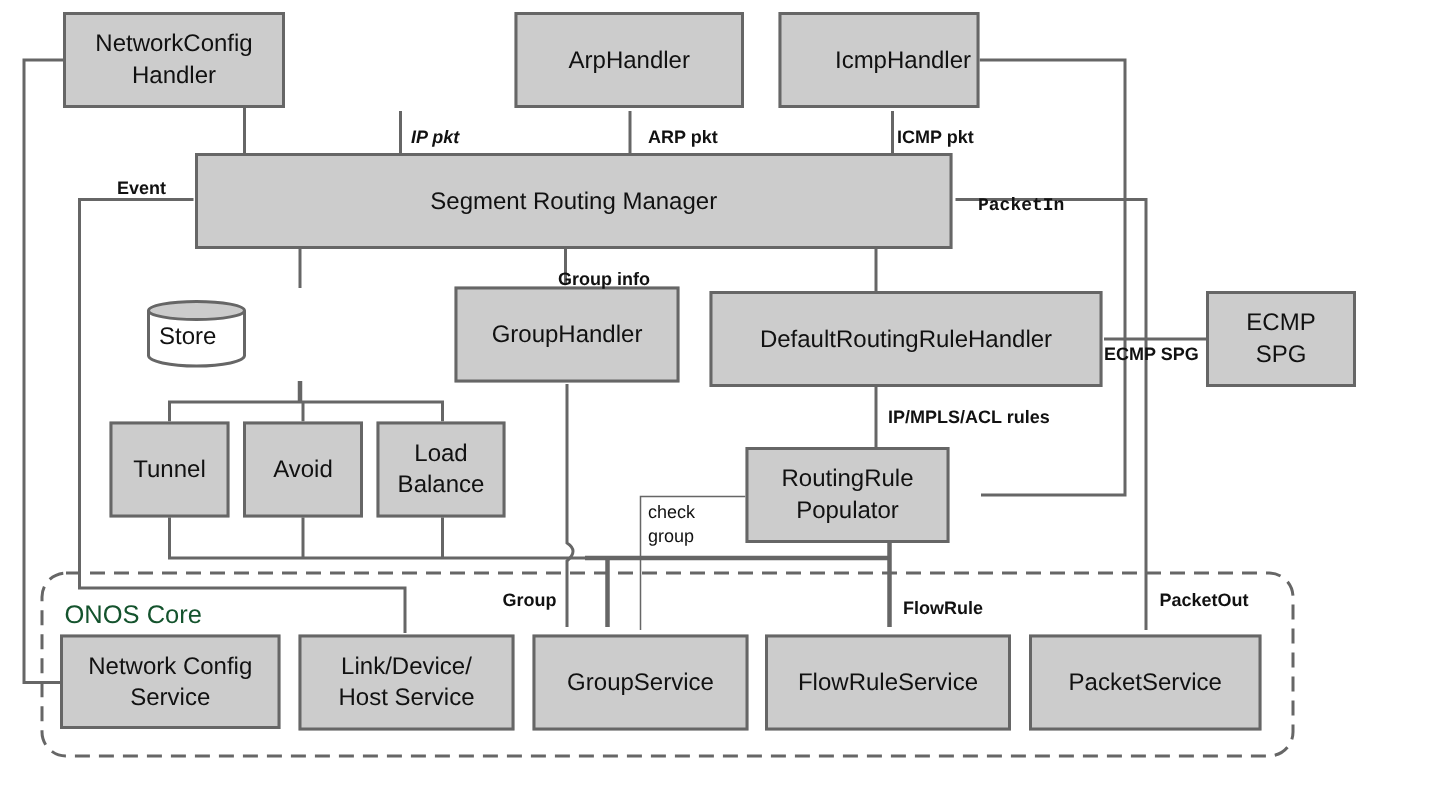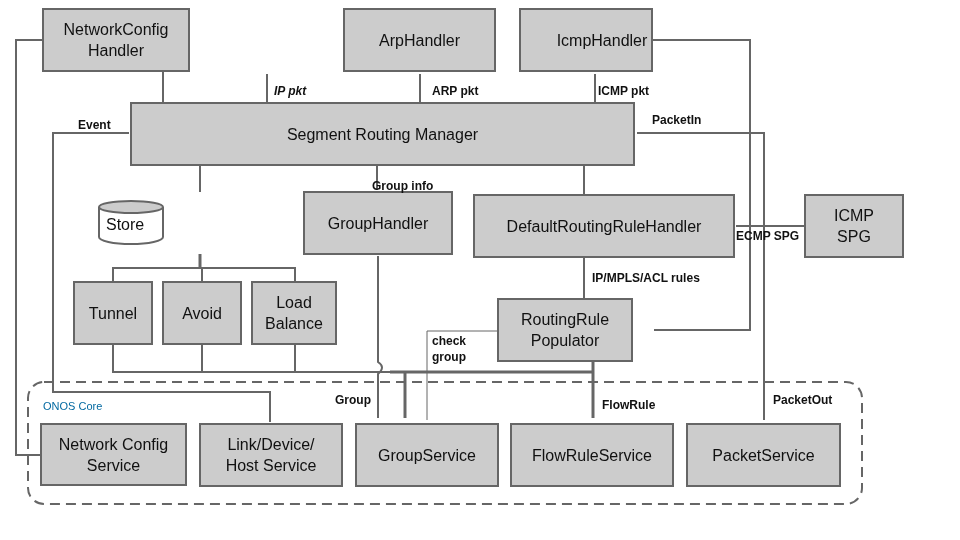--- a/index.html
+++ b/index.html
@@ -4,22 +4,22 @@
 <style>
   html, body { margin: 0; padding: 0; background: #ffffff; }
   body { width: 960px; height: 540px; position: relative; overflow: hidden;
          font-family: "Liberation Sans", sans-serif; color: #111; }
   #diagram { position: absolute; left: 0; top: 0; width: 960px; height: 540px; }
   .box { position: absolute; background: #cccccc; border: 2px solid #666666;
          box-sizing: border-box; display: flex; align-items: center; justify-content: center;
          text-align: center; font-size: 16px; line-height: 21px; color: #111; }
   .box span { display: block; white-space: pre-line; }
   .lbl { position: absolute; font-size: 12px; font-weight: bold; color: #111; white-space: nowrap; }
-  .lbl-n { position: absolute; font-size: 12px; font-weight: bold; color: #111; white-space: pre-line; line-height: 16px; }
-  .core-title { position: absolute; font-size: 11px; color: #0369a1; }
+  .lbl-n { position: absolute; font-size: 12px; font-weight: normal; color: #111; white-space: pre-line; line-height: 16px; }
+  .core-title { position: absolute; font-size: 17px; color: #14532d; }
   svg line, svg polyline, svg path { fill: none; }
 </style>
 </head>
 <body>
 
 <div id="diagram">
 
   <svg width="960" height="540" style="position:absolute;left:0;top:0">
     <defs>
       <marker id="arr" markerWidth="10" markerHeight="10" refX="8" refY="5" orient="auto" markerUnits="userSpaceOnUse">
@@ -98,21 +98,21 @@
   </svg>
   <div class="lbl" style="left:106px;top:216px;font-size:16px;font-weight:normal;">Store</div>
 
   <div class="box" style="left:303px;top:191px;width:150px;height:64px;">
       <span>GroupHandler</span>
     </div>
   <div class="box" style="left:473px;top:194px;width:262px;height:64px;">
       <span>DefaultRoutingRuleHandler</span>
     </div>
   <div class="box" style="left:804px;top:194px;width:100px;height:64px;">
-      <span>ICMP
+      <span>ECMP
 SPG</span>
     </div>
 
   <div class="box" style="left:73px;top:281px;width:80px;height:64px;">
       <span>Tunnel</span>
     </div>
   <div class="box" style="left:162px;top:281px;width:80px;height:64px;">
       <span>Avoid</span>
     </div>
   <div class="box" style="left:251px;top:281px;width:86px;height:64px;">
@@ -141,21 +141,21 @@
       <span>FlowRuleService</span>
     </div>
   <div class="box" style="left:686px;top:423px;width:155px;height:64px;">
       <span>PacketService</span>
     </div>
 
   <div class="lbl" style="left:274px;top:84px;font-style:italic;">IP pkt</div>
   <div class="lbl" style="left:432px;top:84px;">ARP pkt</div>
   <div class="lbl" style="left:598px;top:84px;">ICMP pkt</div>
   <div class="lbl" style="left:78px;top:118px;">Event</div>
-  <div class="lbl" style="left:652px;top:113px;">PacketIn</div>
+  <div class="lbl" style="left:652px;top:130px;font-family:Liberation Mono, monospace;">PacketIn</div>
   <div class="lbl" style="left:372px;top:179px;">Group info</div>
   <div class="lbl" style="left:736px;top:229px;">ECMP SPG</div>
   <div class="lbl" style="left:592px;top:271px;">IP/MPLS/ACL rules</div>
   <div class="lbl-n" style="left:432px;top:333px;">check
 group</div>
   <div class="lbl" style="left:335px;top:393px;">Group</div>
   <div class="lbl" style="left:602px;top:398px;">FlowRule</div>
   <div class="lbl" style="left:773px;top:393px;">PacketOut</div>
 </div>
 

